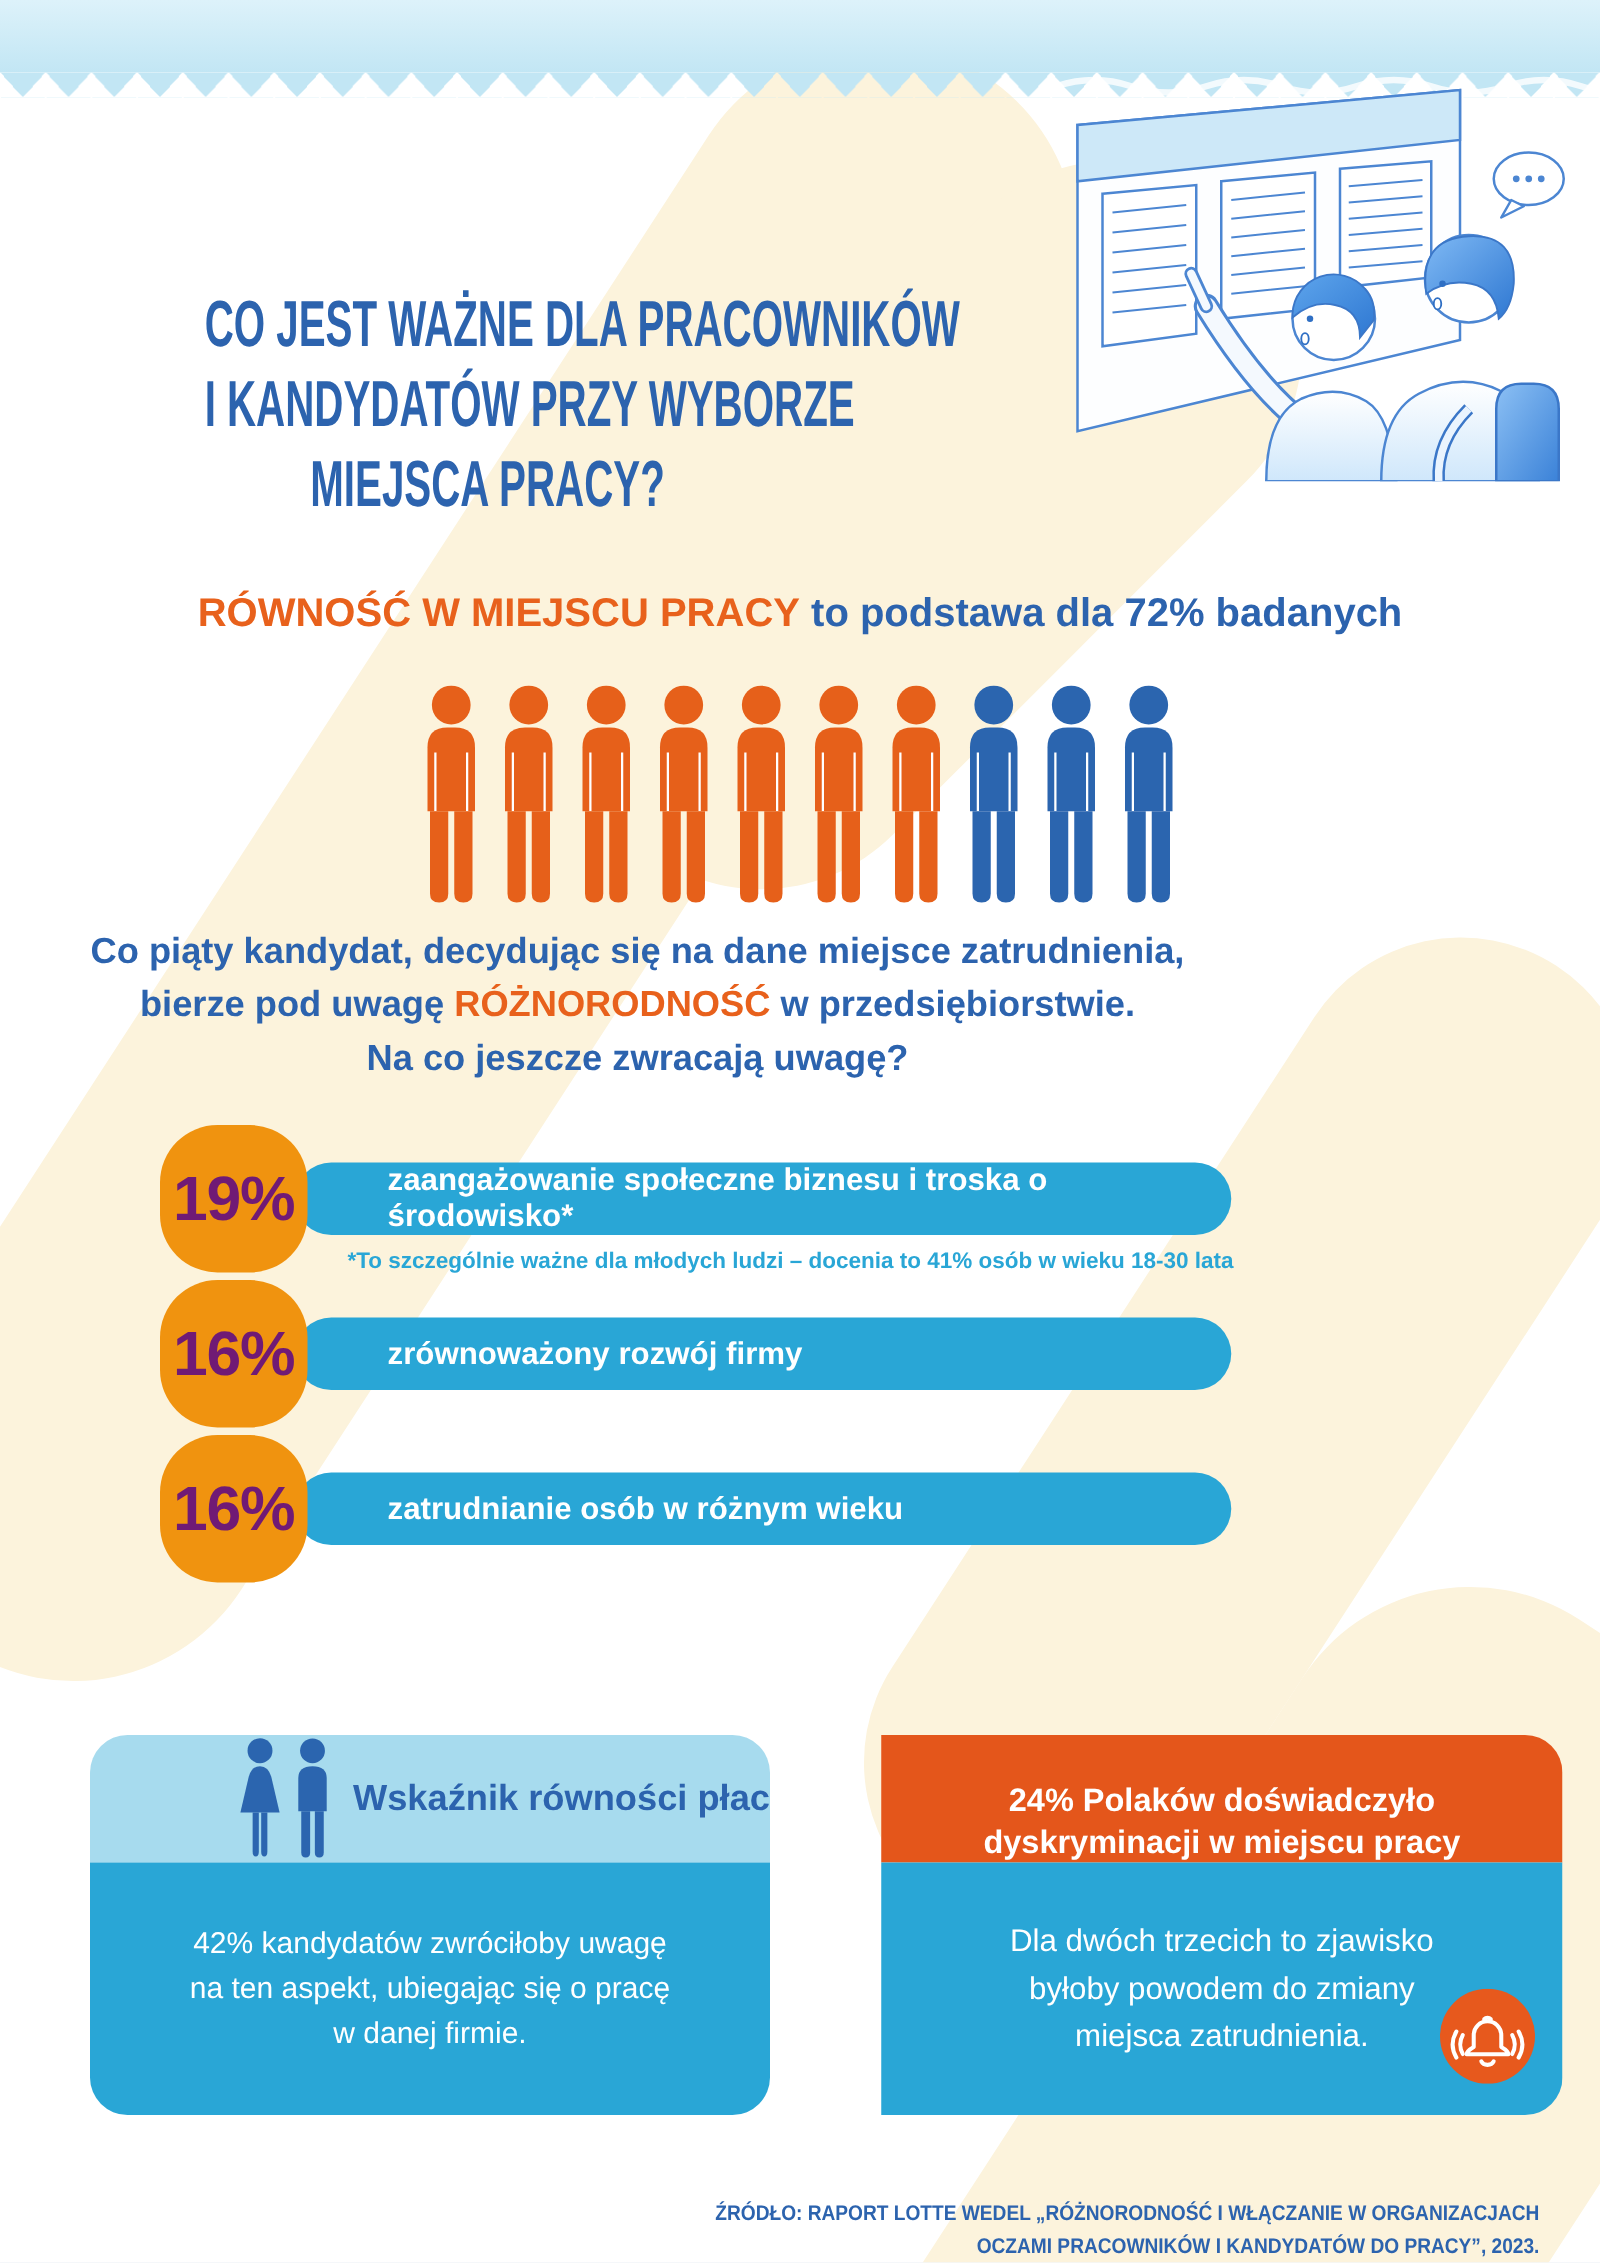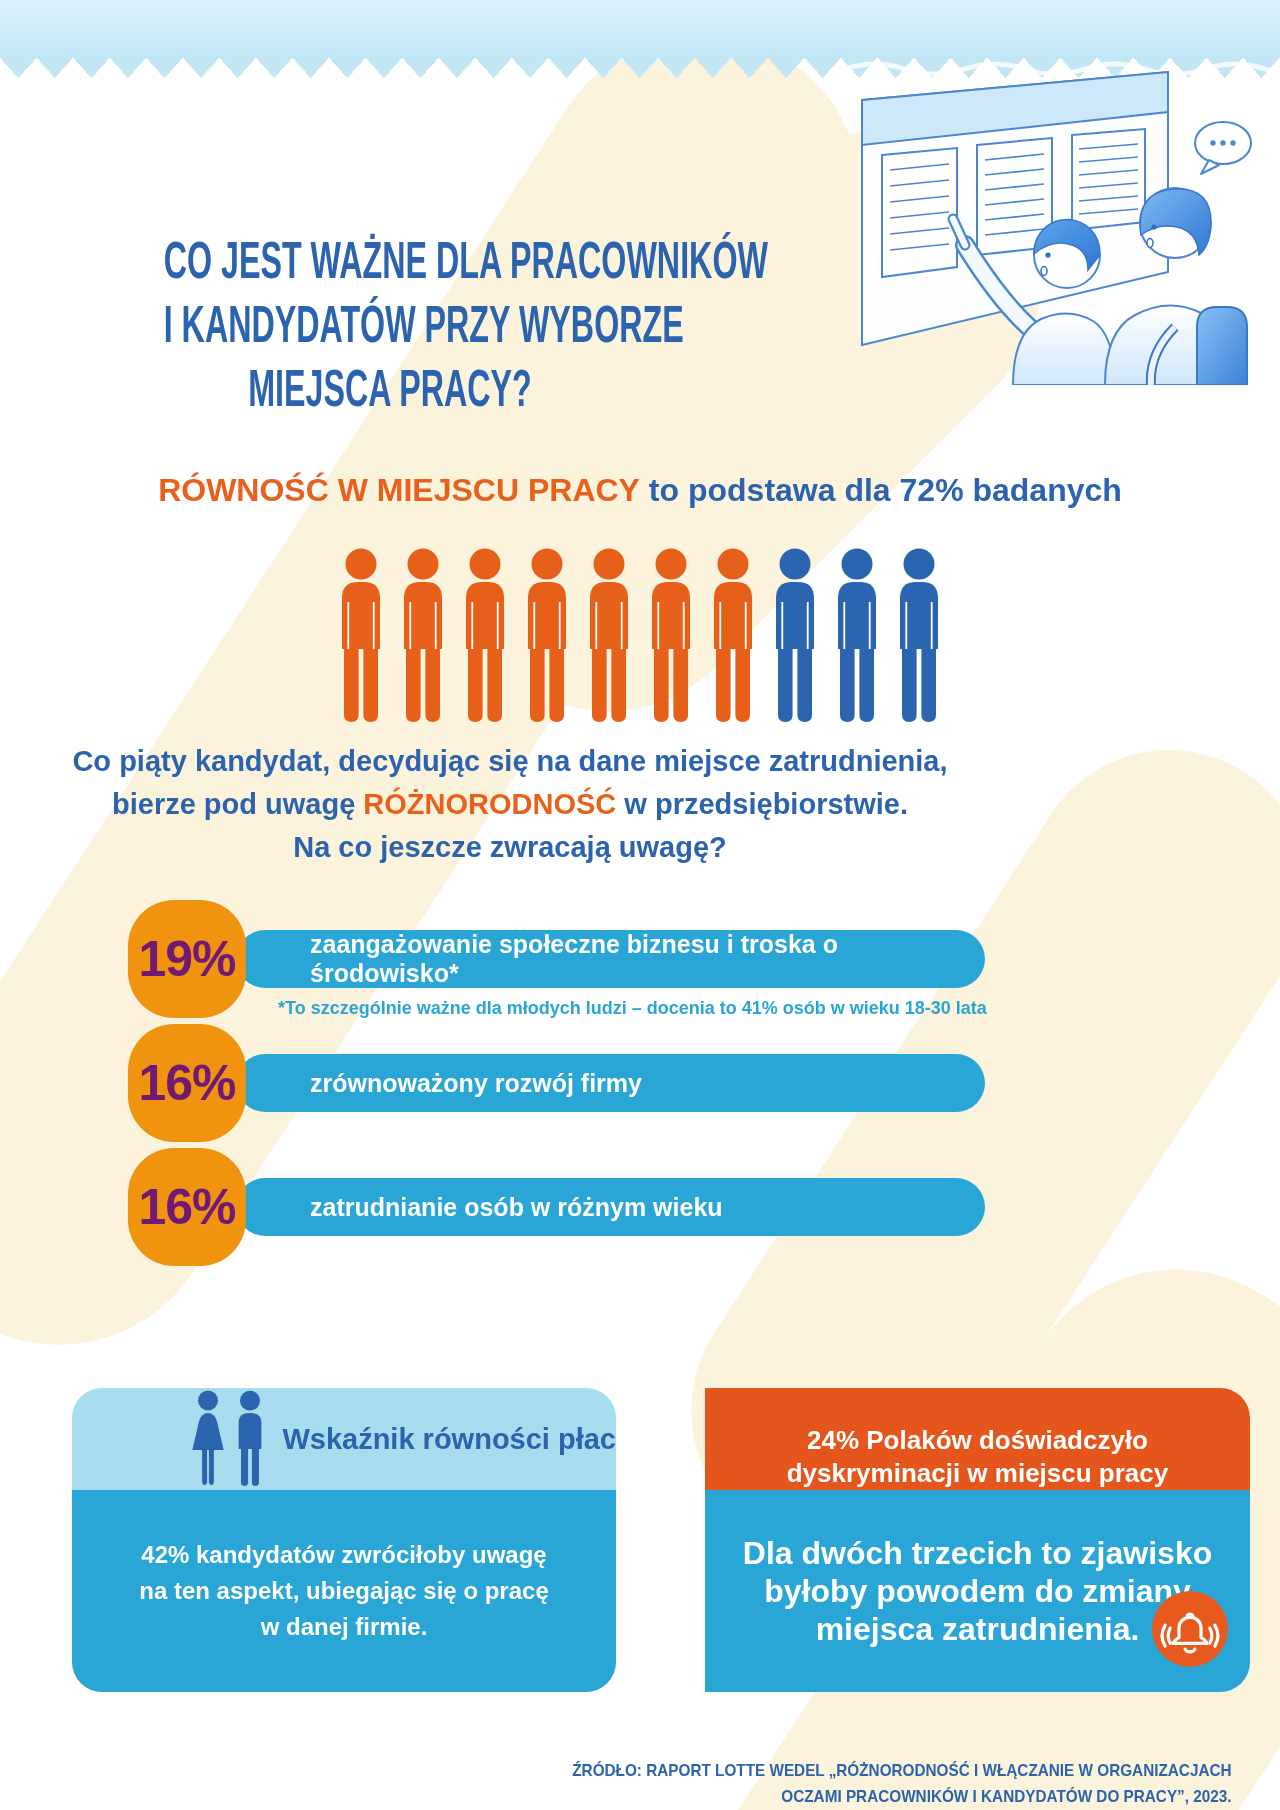--- a/index.html
+++ b/index.html
@@ -49,23 +49,23 @@
   
   .card{position:absolute;top:1388px;width:544px;height:304px;border-radius:30px;overflow:hidden;z-index:4;}
   .card-left{left:72px;}
   .card-right{left:661px;width:545px;padding-left:44px;}
   .card-head{height:102px;display:flex;align-items:center;justify-content:flex-end;gap:14px;box-sizing:border-box;}
   .card-left .card-head{background:#A7DBEE;}
   .card-right .card-head{background:#E4561B;flex-direction:column;gap:0;padding-top:4px;}
   .card-left .card-title{color:#2C63AE;font-size:29px;font-weight:800;}
   .card-right .card-title-line{color:#fff;font-size:26px;font-weight:800;line-height:33px;text-align:center;}
   .card-body{height:202px;background:#29A6D6;display:flex;flex-direction:column;justify-content:center;
-             align-items:center;color:#fff;font-weight:700;}
+             align-items:center;color:#fff;font-weight:400;}
   .card-left .card-body{font-size:24px;line-height:36px;}
-  .card-right .card-body{font-size:32px;line-height:38px;}
+  .card-right .card-body{font-size:25px;line-height:38px;}
   .hf-icons{display:flex;align-items:flex-end;gap:5px;}
   
   .bell{position:absolute;left:1152px;top:1591px;z-index:6;}
   
   .footer{position:absolute;right:48px;top:1758px;z-index:4;text-align:right;color:#2C63AE;
           font-size:17px;line-height:26px;font-weight:700;transform:scaleX(.9);
           transform-origin:100% 0;white-space:nowrap;}
 </style>
 </head>
 <body>

